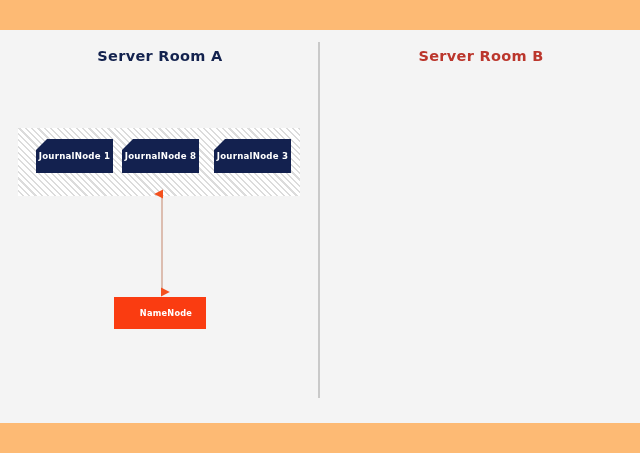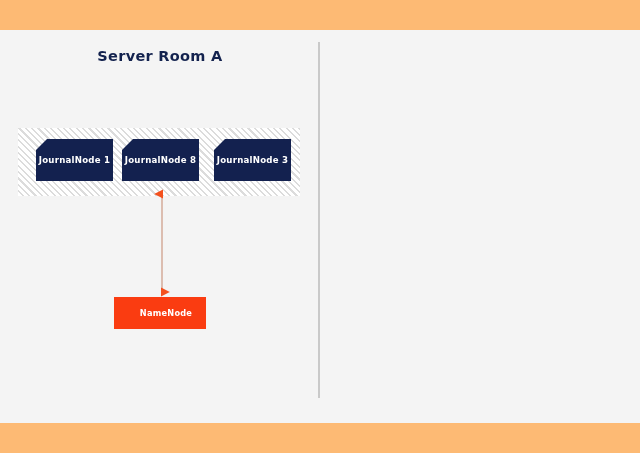--- a/index.html
+++ b/index.html
@@ -95,21 +95,21 @@
     letter-spacing: 0.25px;
     color: #ffffff;
     white-space: nowrap;
     line-height: 1;
   }
 
   
   .journal-node {
     top: 139px;
     width: 77px;
-    height: 42px;
+    height: 34px;
     background: #13214f;
     clip-path: polygon(11px 0, 100% 0, 100% 100%, 0 100%, 0 11px);
   }
   #journal-node-1 { left: 36px; }
   #journal-node-2 { left: 122px; }
   #journal-node-3 { left: 214px; text-align: center; }
 
   
   #name-node {
     left: 114px;
@@ -135,20 +135,21 @@
 </style>
 </head>
 <body>
 
 <div id="stage">
 
   <div id="canvas"></div>
 
   <div class="room-title" id="title-a">Server Room A</div>
 
+  <div class="room-title" id="title-b">Server Room B</div>
 
   <div id="divider"></div>
 
   <div id="hatch-region"></div>
 
   <div class="node-box journal-node" id="journal-node-1">
     <span class="node-label">JournalNode 1</span>
   </div>
 
   <div class="node-box journal-node" id="journal-node-2">

